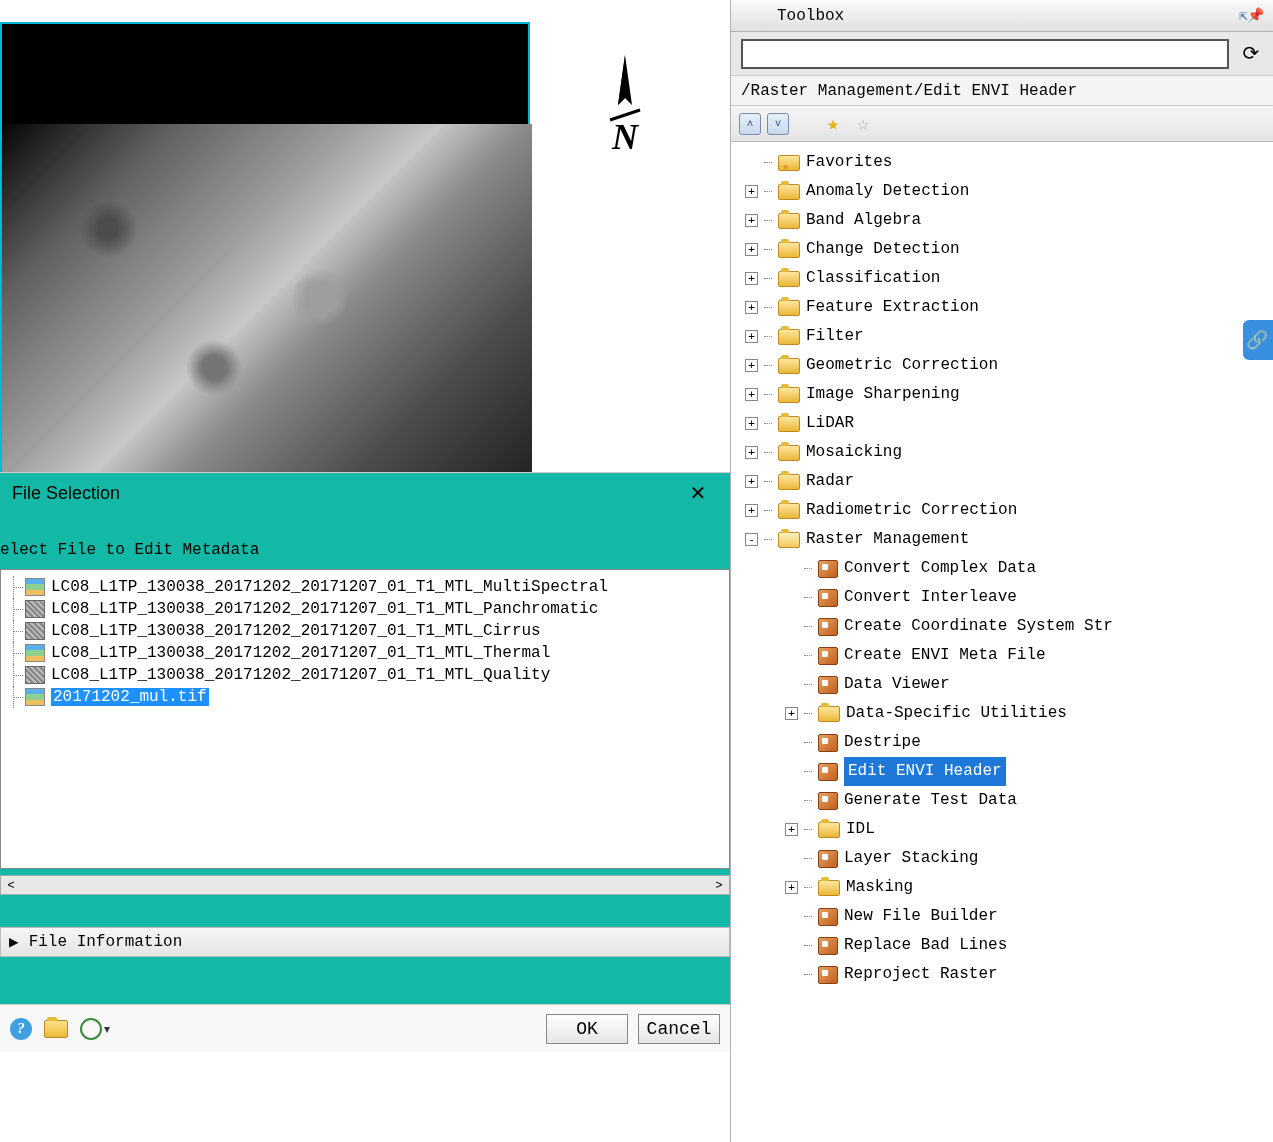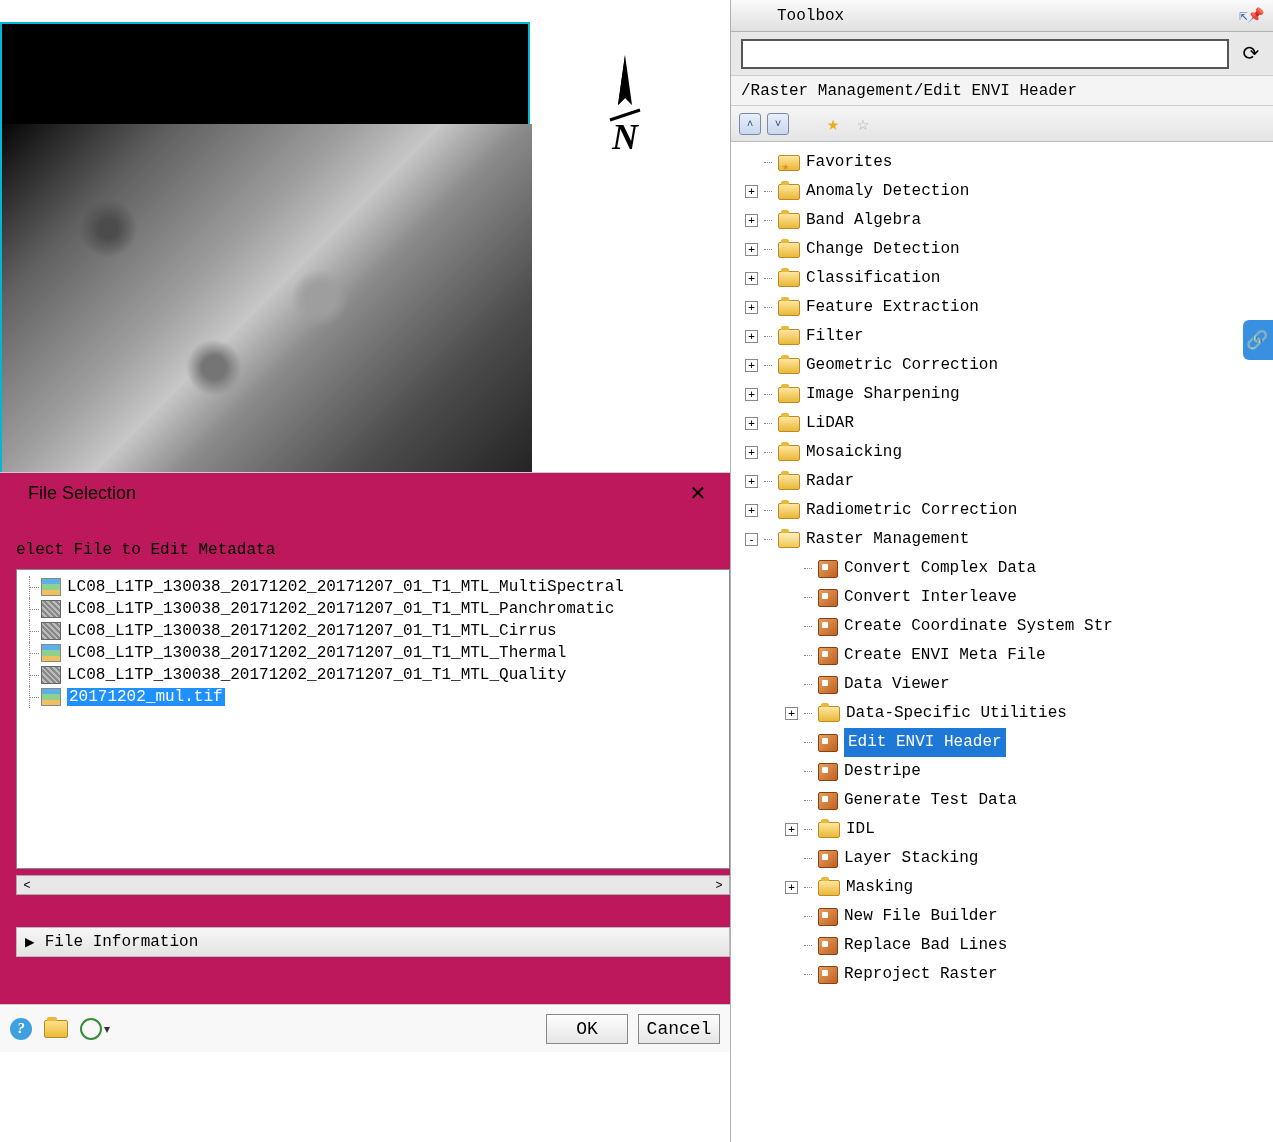--- a/index.html
+++ b/index.html
@@ -59,24 +59,23 @@
   text-align: center;
 }
 .compass svg { display: block; margin: 0 auto; }
 
 
 .dialog {
   position: absolute;
   top: 472px; left: 0;
   width: 730px;
   height: 580px;
-  background: #be185d;
+  background: #14b8a6;
   border-top: 1px solid #ccc;
   font-family: "Segoe UI", sans-serif;
-  padding-left: 16px;
 }
 .dialog-titlebar {
   height: 40px;
   display: flex;
   align-items: center;
   justify-content: space-between;
   padding: 0 12px;
   font-size: 18px;
 }
 .dialog-titlebar .title { display: flex; align-items: center; gap: 6px; }
@@ -585,31 +584,31 @@
         <span class="dots" style="width: 8px;"></span>
         <span class="tool-icon"></span>
         <span class="label">Data Viewer</span>
       </div>
       <div class="tree-row indent-2">
         <span class="expander">+</span>
         <span class="dots" style="width: 8px;"></span>
         <span class="folder-icon"></span>
         <span class="label">Data-Specific Utilities</span>
       </div>
+      <div class="tree-row indent-2">
+        <span class="expander empty"></span>
+        <span class="dots" style="width: 8px;"></span>
+        <span class="tool-icon"></span>
+        <span class="label">Destripe</span>
+      </div>
       <div class="tree-row indent-2 selected">
         <span class="expander empty"></span>
         <span class="dots" style="width: 8px;"></span>
         <span class="tool-icon"></span>
         <span class="label">Edit ENVI Header</span>
-      </div>
-      <div class="tree-row indent-2">
-        <span class="expander empty"></span>
-        <span class="dots" style="width: 8px;"></span>
-        <span class="tool-icon"></span>
-        <span class="label">Destripe</span>
       </div>
       <div class="tree-row indent-2">
         <span class="expander empty"></span>
         <span class="dots" style="width: 8px;"></span>
         <span class="tool-icon"></span>
         <span class="label">Generate Test Data</span>
       </div>
       <div class="tree-row indent-2">
         <span class="expander">+</span>
         <span class="dots" style="width: 8px;"></span>

